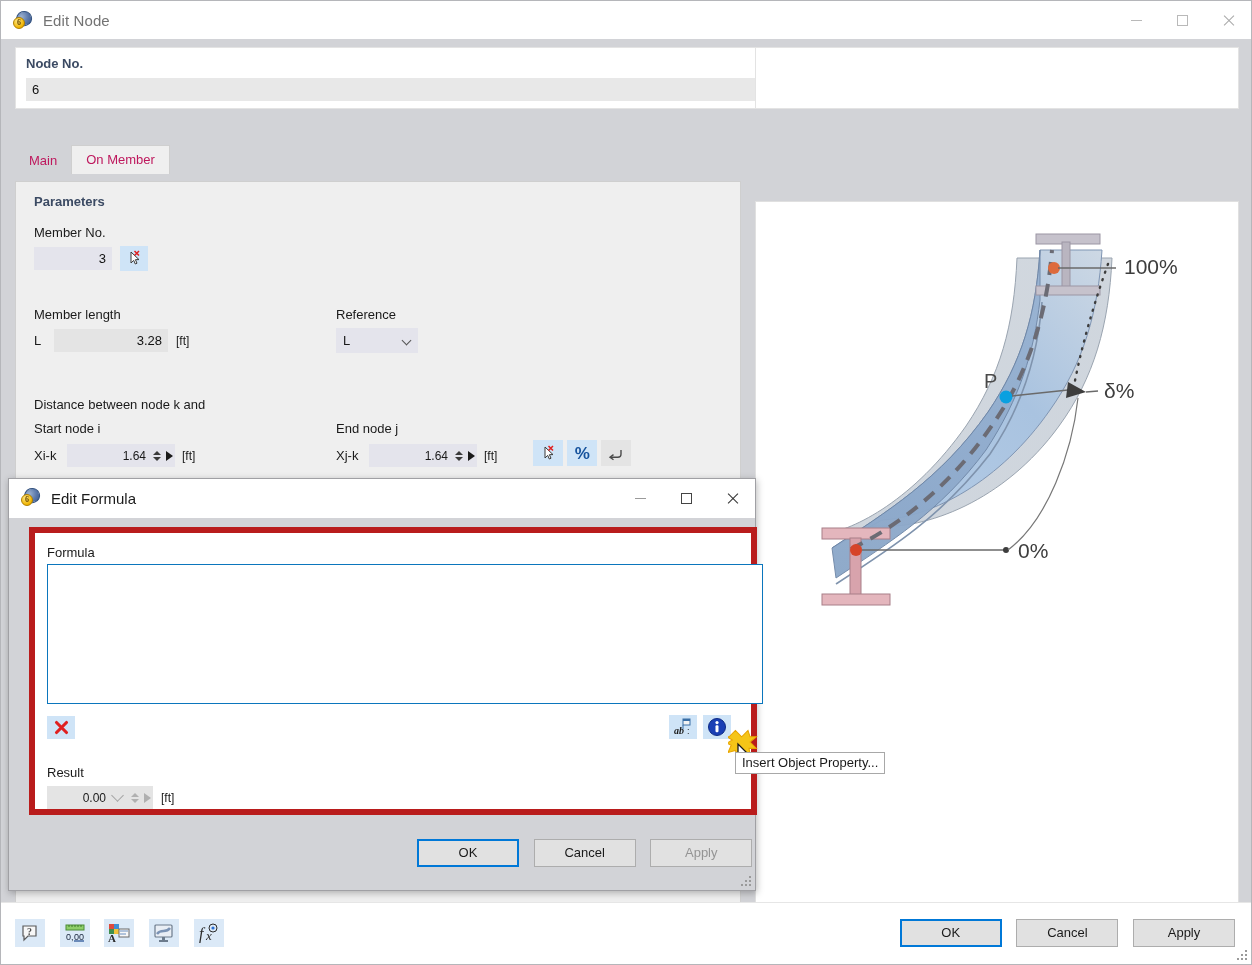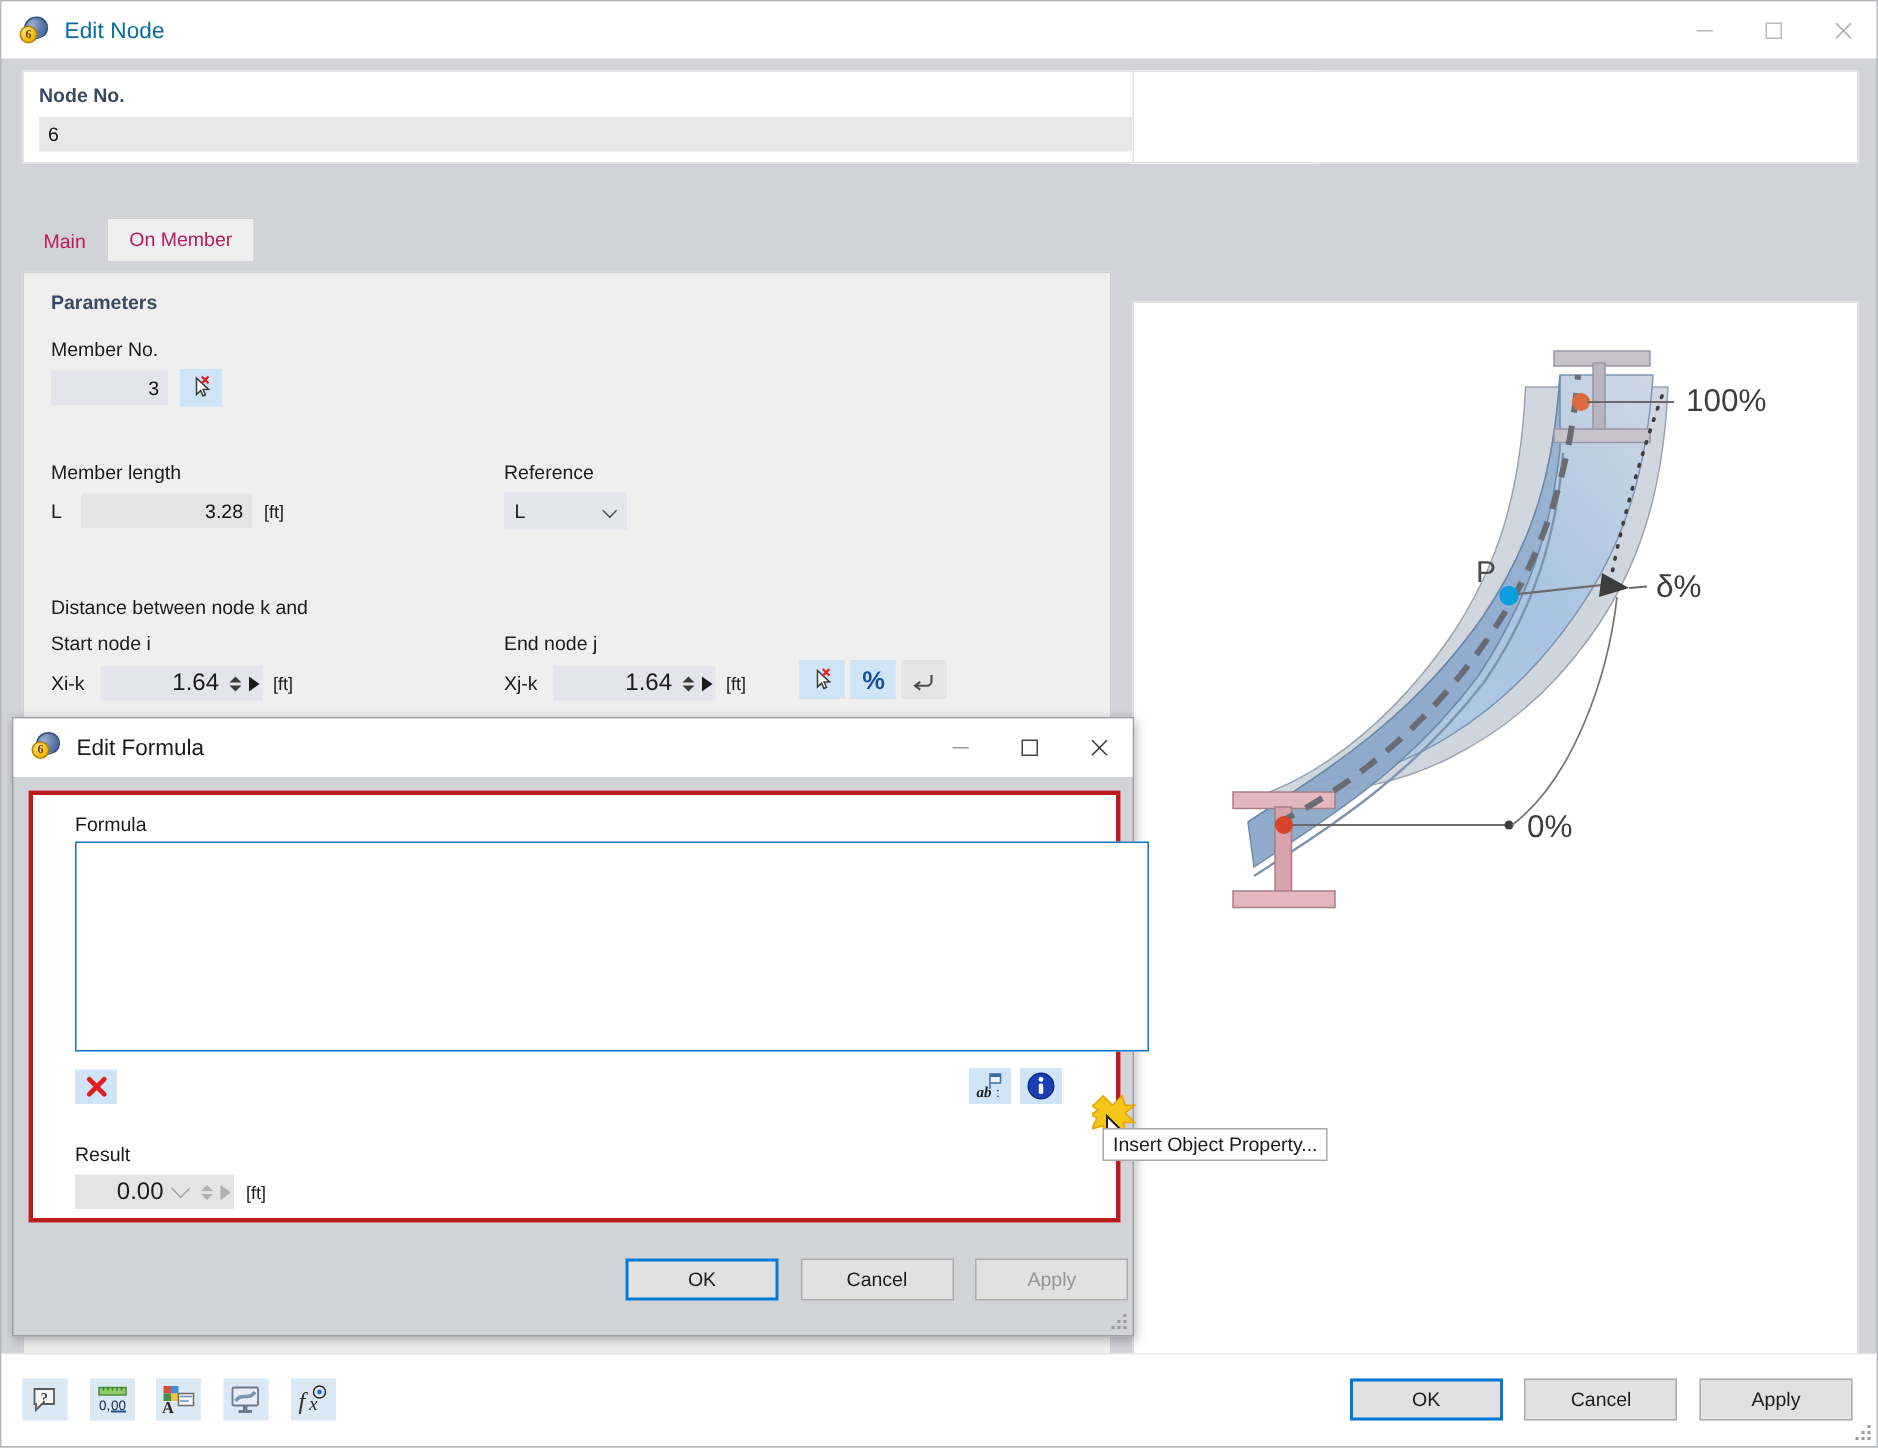--- a/index.html
+++ b/index.html
@@ -61,21 +61,21 @@
     color: #6b4a00;
     font-size: 8px;
     font-weight: bold;
     line-height: 10px;
     text-align: center;
     font-family: "Liberation Serif", serif;
   }
   #main-titlebar .title-text {
     margin-left: 10px;
     font-size: 15px;
-    color: #0369a1;
+    color: #737373;
     letter-spacing: .1px;
   }
   .win-controls {
     position: absolute;
     right: 0; top: 0;
     height: 38px;
     display: flex;
   }
   .win-btn {
     width: 46px; height: 38px;
@@ -247,21 +247,21 @@
     display: inline-flex;
     align-items: center;
     height: 23px;
     background: #e4e4ec;
     padding-right: 2px;
   }
   .spin .val {
     width: 84px;
     text-align: right;
     padding-right: 5px;
-    font-size: 16px;
+    font-size: 12px;
   }
   .spin .arrows {
     display: flex; flex-direction: column; justify-content: center;
     width: 11px; height: 18px; margin-right: 2px;
   }
   .spin .arrows i {
     display:block; width: 0; height: 0; margin: 1px auto;
     border-left: 4px solid transparent;
     border-right: 4px solid transparent;
   }
@@ -357,25 +357,25 @@
     position: relative;
     flex: 0 0 auto;
   }
   #formula-titlebar .title-text {
     margin-left: 10px;
     font-size: 15px;
     color: #1a1a1a;
   }
   #formula-content {
     position: absolute;
-    left: 10px; top: 48px;
+    left: 20px; top: 48px;
     width: 728px; height: 288px;
     background: #ffffff;
-    border: 3px solid #b91c1c;
-    padding: 12px 28px;
+    border: 6px solid #b91c1c;
+    padding: 12px 12px;
   }
   .formula-label { font-size: 13px; color: #1a1a1a; margin-bottom: 4px; }
   #formula-textarea {
     width: 716px; height: 140px;
     border: 1px solid #0b76bd;
     background: #ffffff;
     font-size: 13px;
     font-family: "Liberation Sans", sans-serif;
     padding: 5px 6px;
     resize: none;

